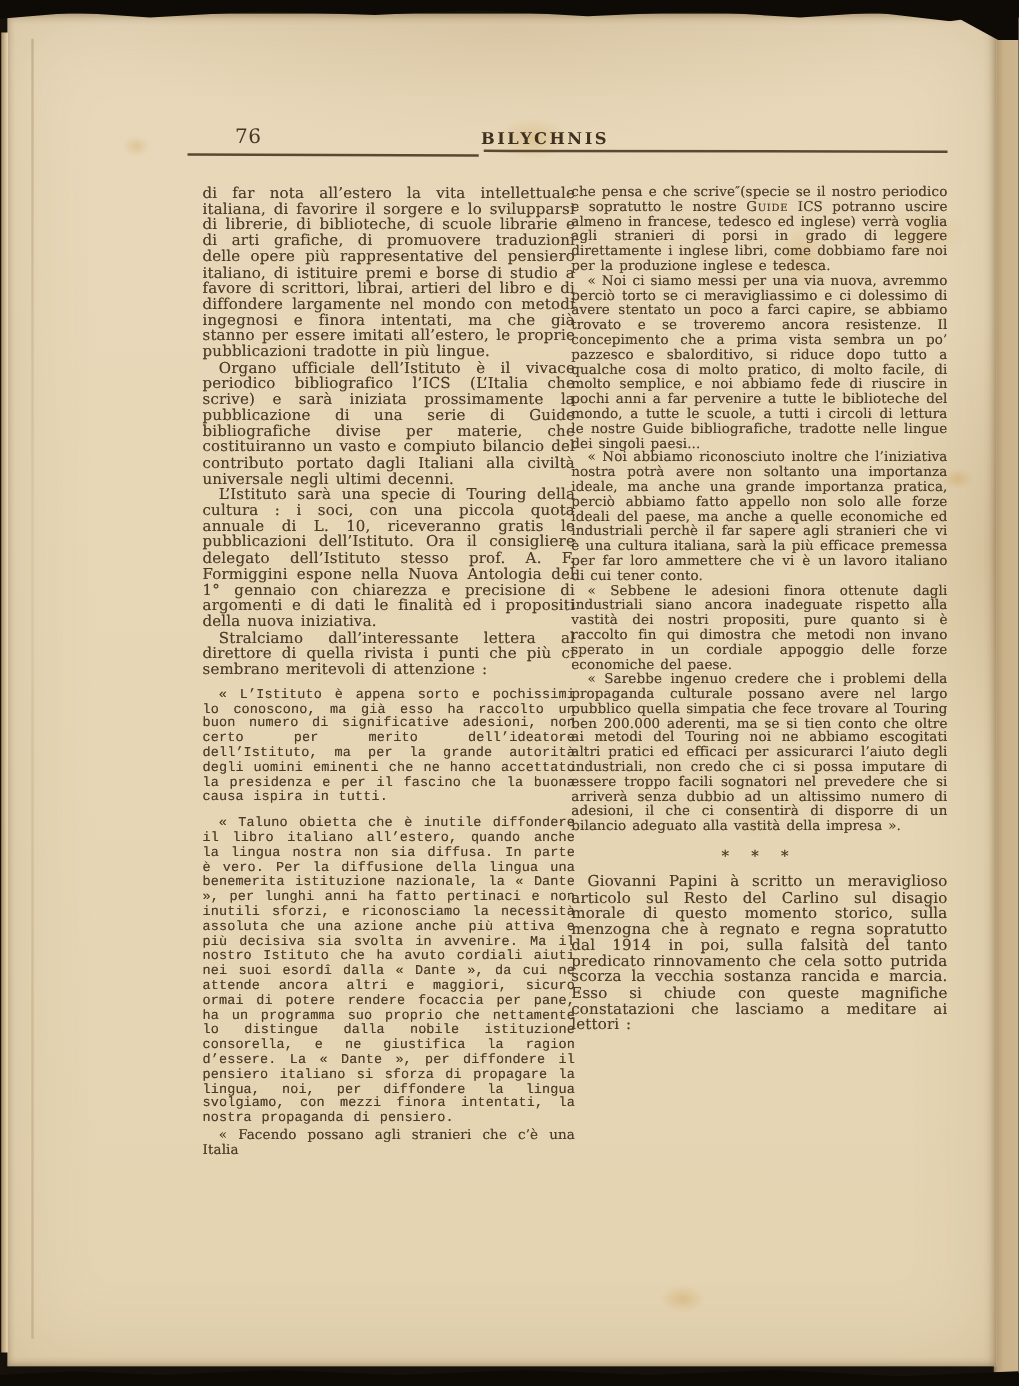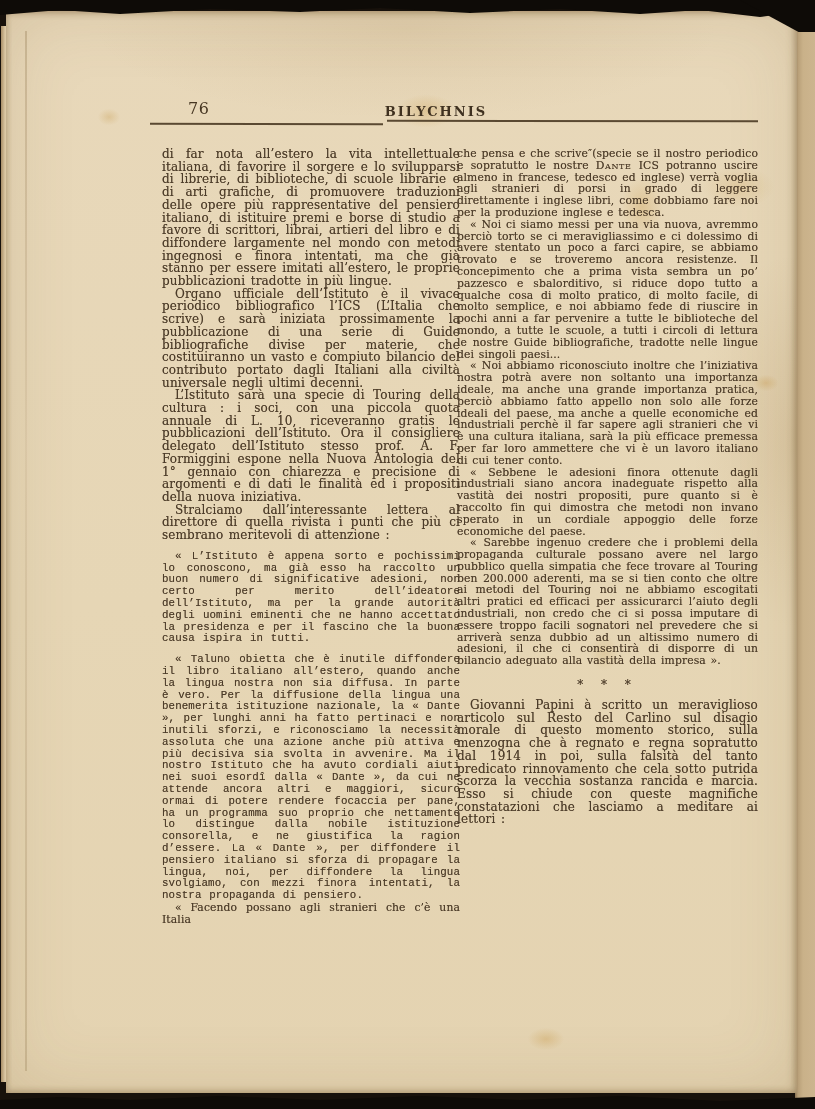--- a/index.html
+++ b/index.html
@@ -101,21 +101,21 @@
   <div class="col col-left">
       <p class="para large"><span>di far nota all’estero la vita intellettuale italiana, di favorire il sorgere e lo svilupparsi di librerie, di biblioteche, di scuole librarie e di arti grafiche, di promuovere traduzioni delle opere più rappresentative del pensiero italiano, di istituire premi e borse di studio a favore di scrittori, librai, artieri del libro e di diffondere largamente nel mondo con metodi ingegnosi e finora intentati, ma che già stanno per essere imitati all’estero, le proprie pubblicazioni tradotte in più lingue.</span></p>
       <p class="para large ind"><span>Organo ufficiale dell’Istituto è il vivace periodico bibliografico l’</span><span class="it">ICS (L’Italia che scrive)</span><span> e sarà iniziata prossimamente la pubblicazione di una serie di </span><span class="it">Guide bibliografiche</span><span> divise per materie, che costituiranno un vasto e compiuto bilancio del contributo portato dagli Italiani alla civiltà universale negli ultimi decenni.</span></p>
       <p class="para large ind"><span>L’Istituto sarà una specie di </span><span class="it">Touring</span><span> della cultura : i soci, con una piccola quota annuale di L. 10, riceveranno gratis le pubblicazioni dell’Istituto. Ora il consigliere delegato dell’Istituto stesso prof. A. F. Formiggini espone nella </span><span class="it">Nuova Antologia</span><span> del 1° gennaio con chiarezza e precisione di argomenti e di dati le finalità ed i propositi della nuova iniziativa.</span></p>
       <p class="para large ind"><span>Stralciamo dall’interessante lettera al direttore di quella rivista i punti che più ci sembrano meritevoli di attenzione :</span></p>
       <p class="para small ind gap"><span>« L’Istituto è appena sorto e pochissimi lo conoscono, ma già esso ha raccolto un buon numero di significative adesioni, non certo per merito dell’ideatore dell’Istituto, ma per la grande autorità degli uomini eminenti che ne hanno accettato la presidenza e per il fascino che la buona causa ispira in tutti.</span></p>
       <p class="para small ind gap"><span>« Taluno obietta che è inutile diffondere il libro italiano all’estero, quando anche la lingua nostra non sia diffusa. In parte è vero. Per la diffusione della lingua una benemerita istituzione nazionale, la « Dante », per lunghi anni ha fatto pertinaci e non inutili sforzi, e riconosciamo la necessità assoluta che una azione anche più attiva e più decisiva sia svolta in avvenire. Ma il nostro Istituto che ha avuto cordiali aiuti nei suoi esordî dalla « Dante », da cui ne attende ancora altri e maggiori, sicuro ormai di potere rendere focaccia per pane, ha un programma suo proprio che nettamente lo distingue dalla nobile istituzione consorella, e ne giustifica la ragion d’essere. La « Dante », per diffondere il pensiero italiano si sforza di propagare la lingua, noi, per diffondere la lingua svolgiamo, con mezzi finora intentati, la nostra propaganda di pensiero.</span></p>
       <p class="para small ind"><span>« Facendo possano agli stranieri che c’è una Italia</span></p>
     </div>
   <div class="col col-right">
-      <p class="para small"><span>che pensa e che scrive″(specie se il nostro periodico e sopratutto le nostre </span><span class="sc">Dante</span><span> ICS potranno uscire almeno in francese, tedesco ed inglese) verrà voglia agli stranieri di porsi in grado di leggere direttamente i inglese libri, come dobbiamo fare noi per la produzione inglese e tedesca.</span></p>
+      <p class="para small"><span>che pensa e che scrive″(specie se il nostro periodico e sopratutto le nostre </span><span class="sc">Guide</span><span> ICS potranno uscire almeno in francese, tedesco ed inglese) verrà voglia agli stranieri di porsi in grado di leggere direttamente i inglese libri, come dobbiamo fare noi per la produzione inglese e tedesca.</span></p>
       <p class="para small ind"><span>« Noi ci siamo messi per una via </span><span class="it">nuova</span><span>, avremmo perciò torto se ci meravigliassimo e ci dolessimo di avere stentato un poco a farci capire, se abbiamo trovato e se troveremo ancora resistenze. Il concepimento che a prima vista sembra un po’ pazzesco e sbalorditivo, si riduce dopo tutto a qualche cosa di molto pratico, di molto facile, di molto semplice, e noi abbiamo fede di riuscire in pochi anni a far pervenire a tutte le biblioteche del mondo, a tutte le scuole, a tutti i circoli di lettura le nostre </span><span class="it">Guide bibliografiche</span><span>, tradotte nelle lingue dei singoli paesi...</span></p>
       <p class="para small ind"><span>« Noi abbiamo riconosciuto inoltre che l’iniziativa nostra potrà avere non soltanto una importanza ideale, ma anche una grande importanza pratica, perciò abbiamo fatto appello non solo alle forze ideali del paese, ma anche a quelle economiche ed industriali perchè il far sapere agli stranieri che vi è una cultura italiana, sarà la più efficace premessa per far loro ammettere che vi è un lavoro italiano di cui tener conto.</span></p>
       <p class="para small ind"><span>« Sebbene le adesioni finora ottenute dagli industriali siano ancora inadeguate rispetto alla vastità dei nostri propositi, pure quanto si è raccolto fin qui dimostra che metodi non invano sperato in un cordiale appoggio delle forze economiche del paese.</span></p>
       <p class="para small ind"><span>« Sarebbe ingenuo credere che i problemi della propaganda culturale possano avere nel largo pubblico quella simpatia che fece trovare al Touring ben 200.000 aderenti, ma se si tien conto che oltre ai metodi del Touring noi ne abbiamo escogitati altri pratici ed efficaci per assicurarci l’aiuto degli industriali, non credo che ci si possa imputare di essere troppo facili sognatori nel prevedere che si arriverà senza dubbio ad un altissimo numero di adesioni, il che ci consentirà di disporre di un bilancio adeguato alla vastità della impresa ».</span></p>
       <div class="sep">* * *</div>
       <p class="para large ind"><span>Giovanni Papini à scritto un meraviglioso articolo sul </span><span class="it">Resto del Carlino</span><span> sul disagio morale di questo </span><span class="bd">momento storico,</span><span> sulla menzogna che à regnato e regna sopratutto dal 1914 in poi, sulla falsità del tanto predicato rinnovamento che cela sotto putrida scorza la vecchia sostanza rancida e marcia. Esso si chiude con queste magnifiche constatazioni che lasciamo a meditare ai lettori :</span></p>
     </div>
 </div>
 
 <div class="top-tear"></div>

